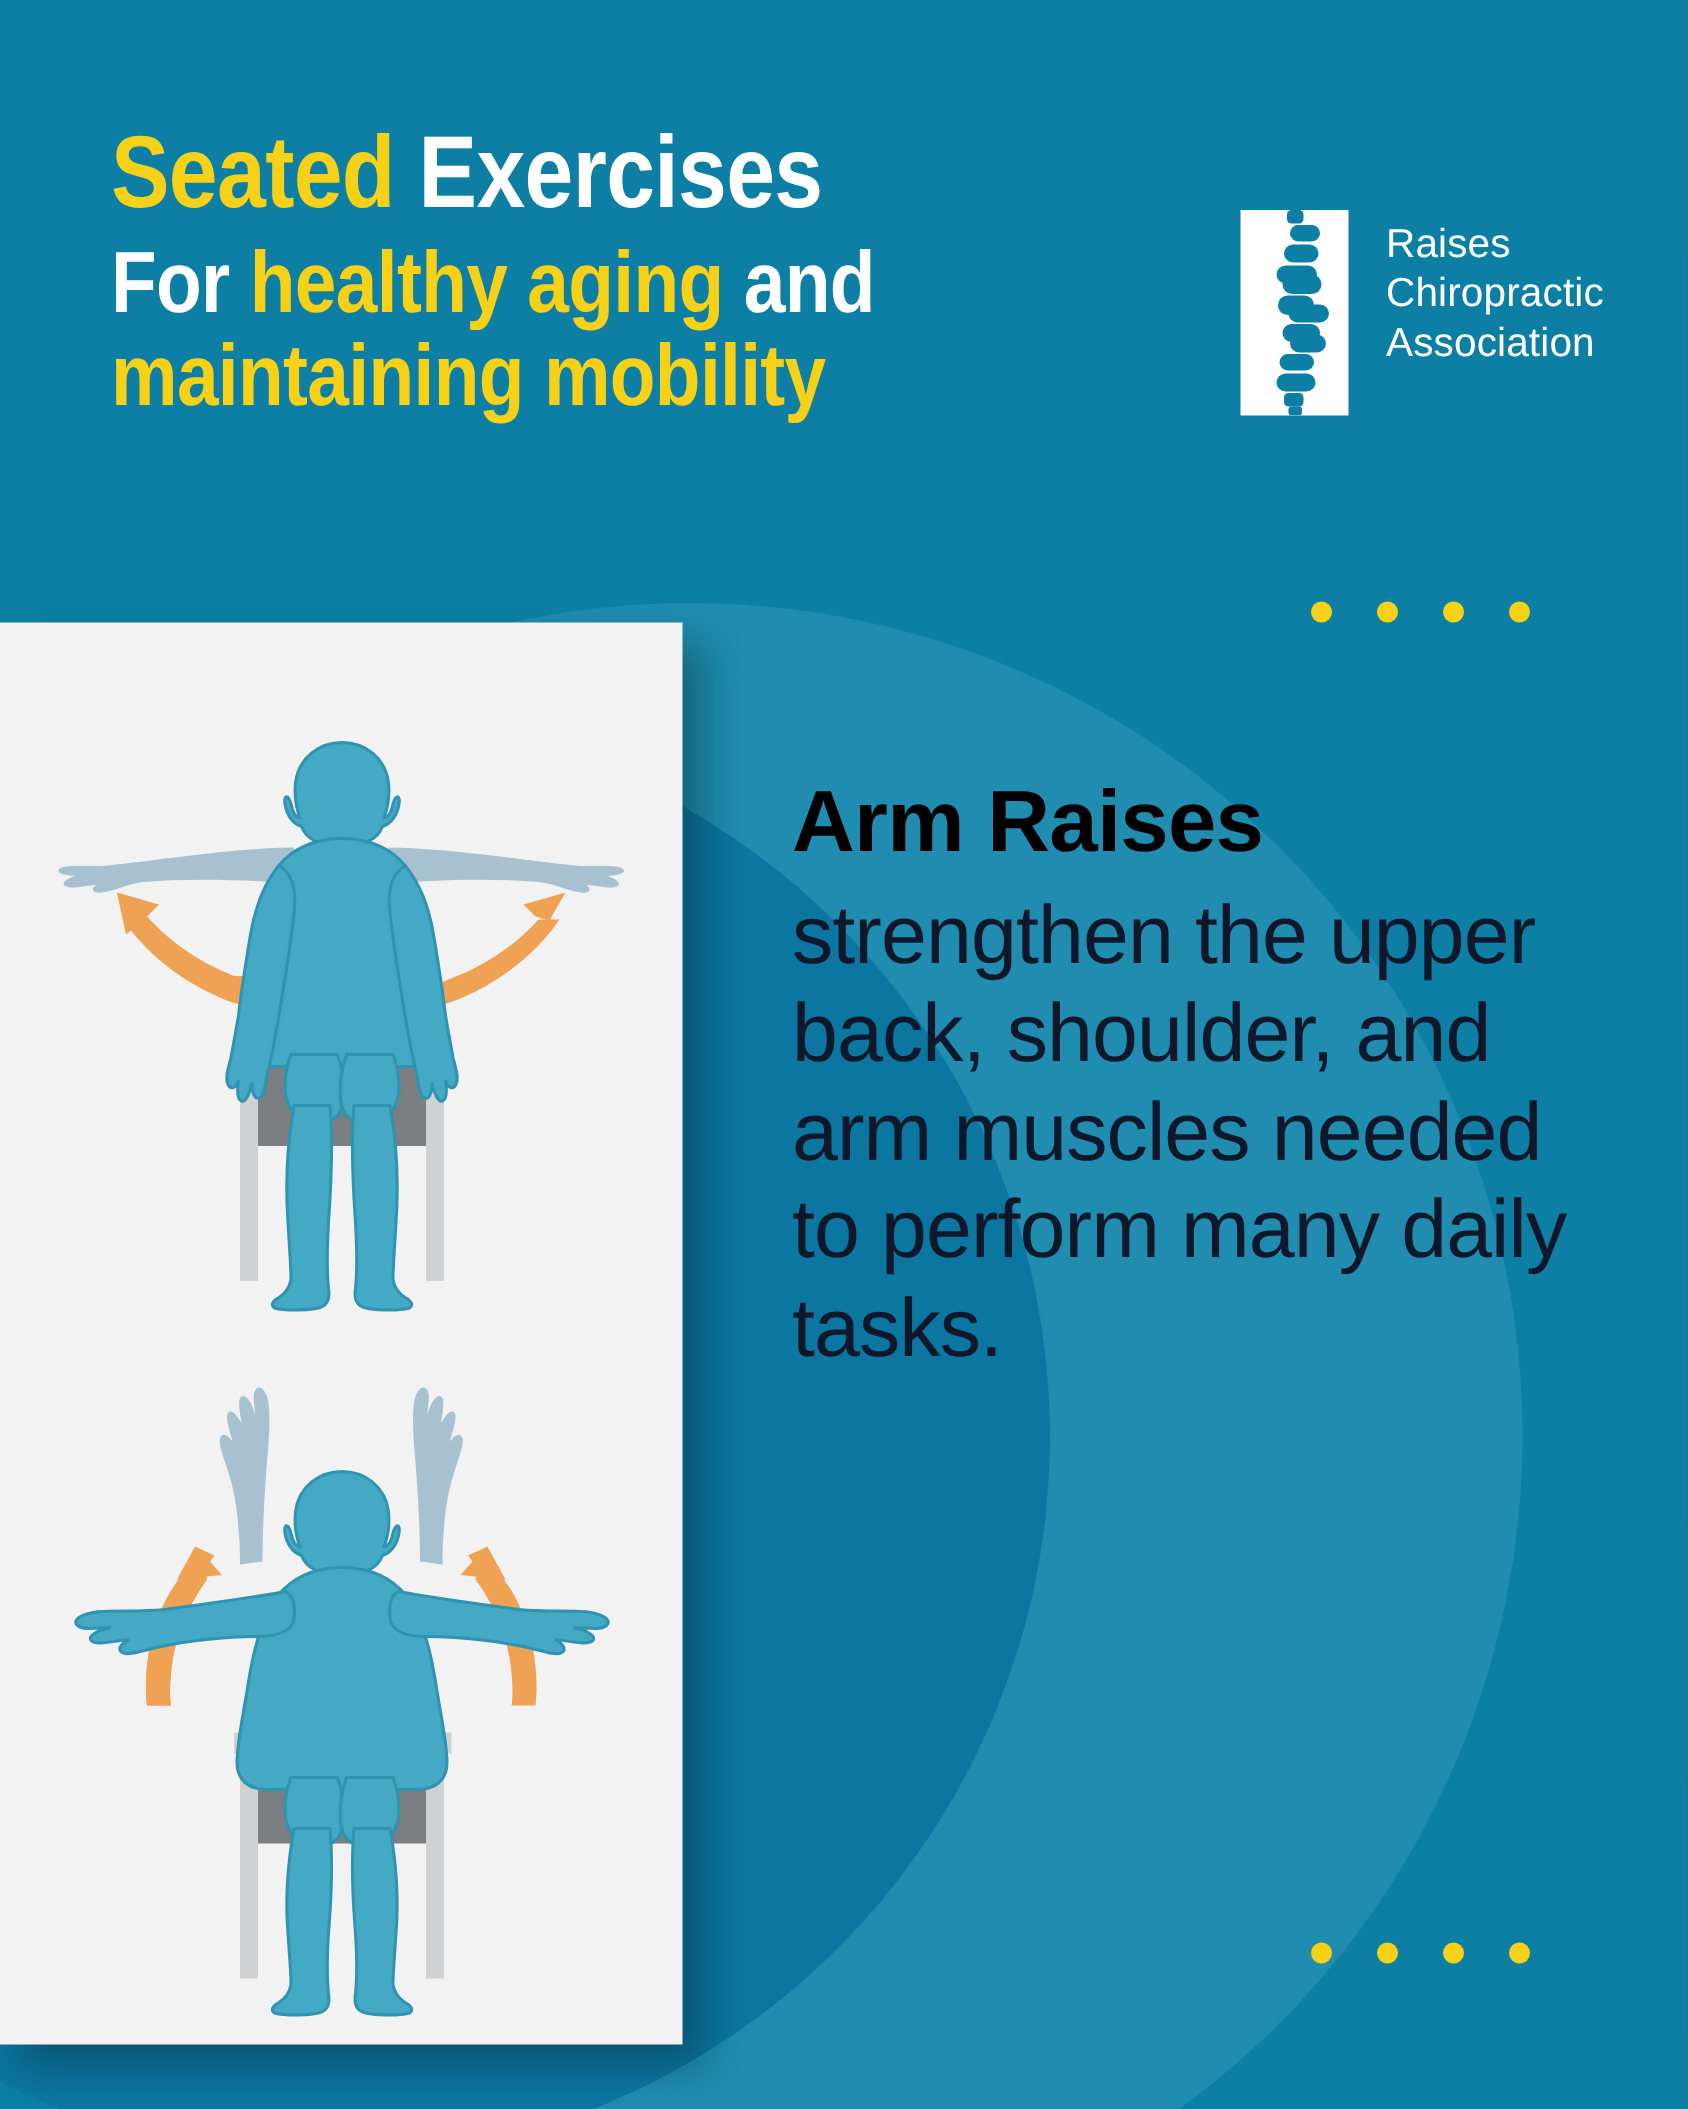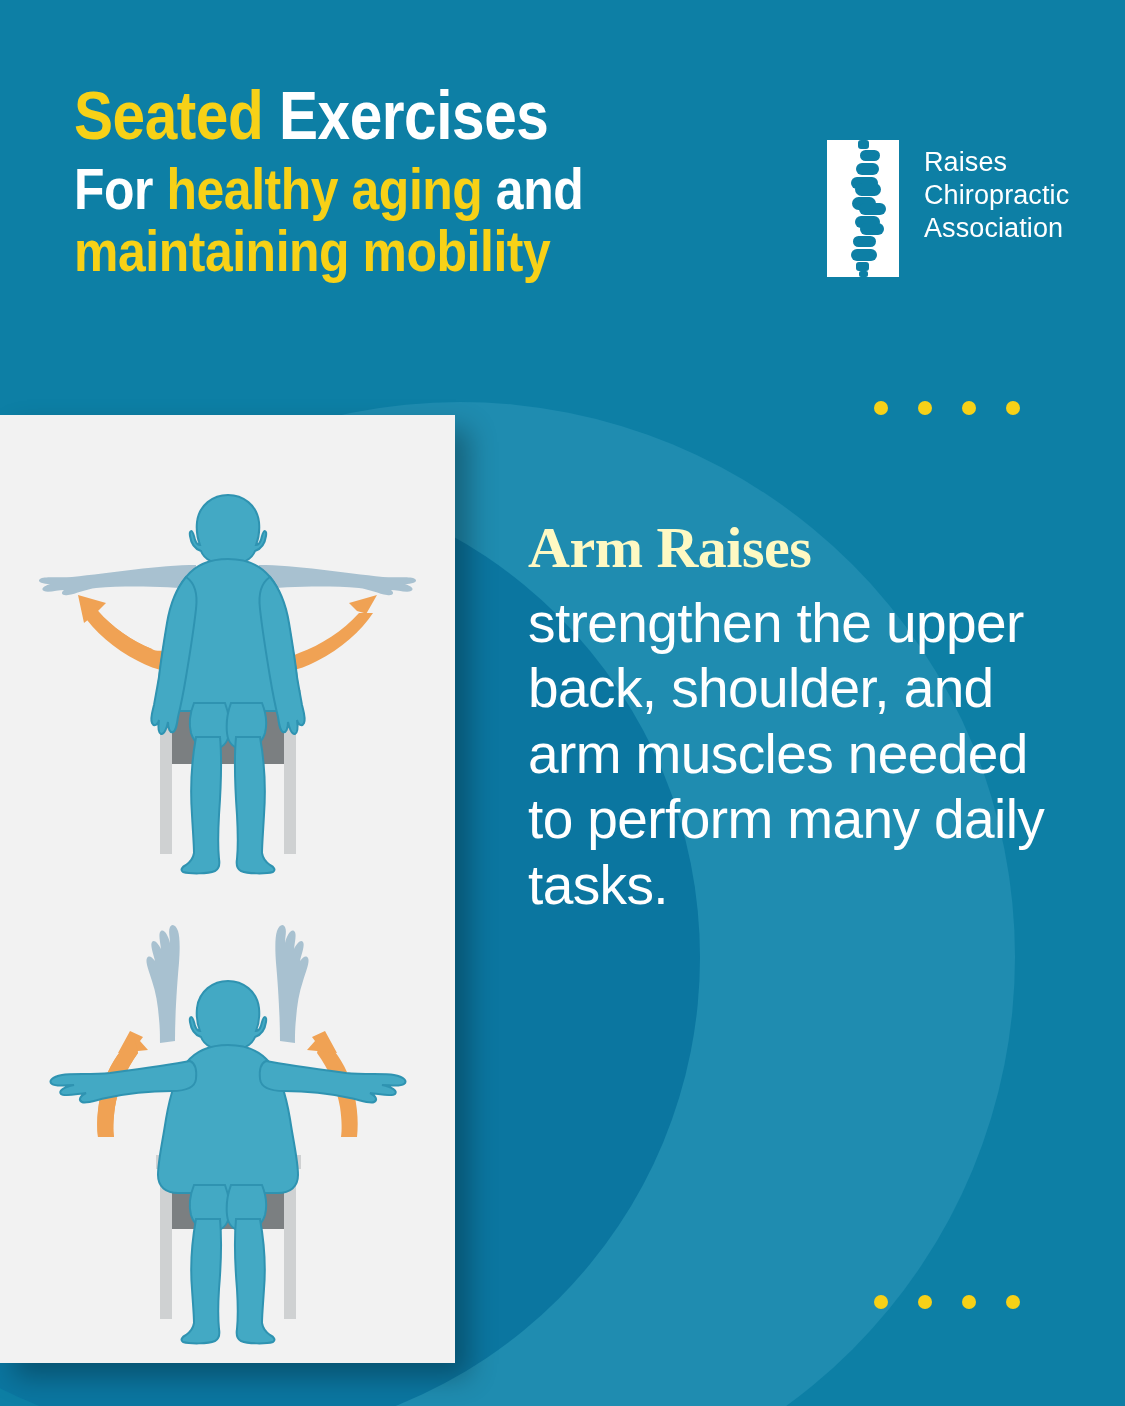--- a/index.html
+++ b/index.html
@@ -63,25 +63,25 @@
     background:#f2f2f2;
     box-shadow:14px 14px 26px rgba(0,0,0,0.30);
   }
   .fig{position:absolute;left:0;width:455px;}
   .fig-1{top:22px;height:440px;}
   .fig-2{top:478px;height:452px;}
 
   
   .copy{position:absolute;left:528px;top:519px;width:520px;}
   .copy-head{
-    color:#fef9c3;font-size:58px;font-weight:bold;line-height:1.0;
-    margin:0 0 14px 0;letter-spacing:-0.5px;font-family:Liberation Serif, serif;
+    color:#000000;font-size:58px;font-weight:bold;line-height:1.0;
+    margin:0 0 14px 0;letter-spacing:-0.5px;
   }
   .copy-body{
-    color:#ffffff;font-size:55px;line-height:1.19;margin:0;font-weight:400;
+    color:#0f172a;font-size:55px;line-height:1.19;margin:0;font-weight:400;
     letter-spacing:-0.6px;
   }
 </style>
 </head>
 <body>
 
 <div class="stage">
 
   <div class="circle-outer"></div>
   <div class="circle-inner"></div>

